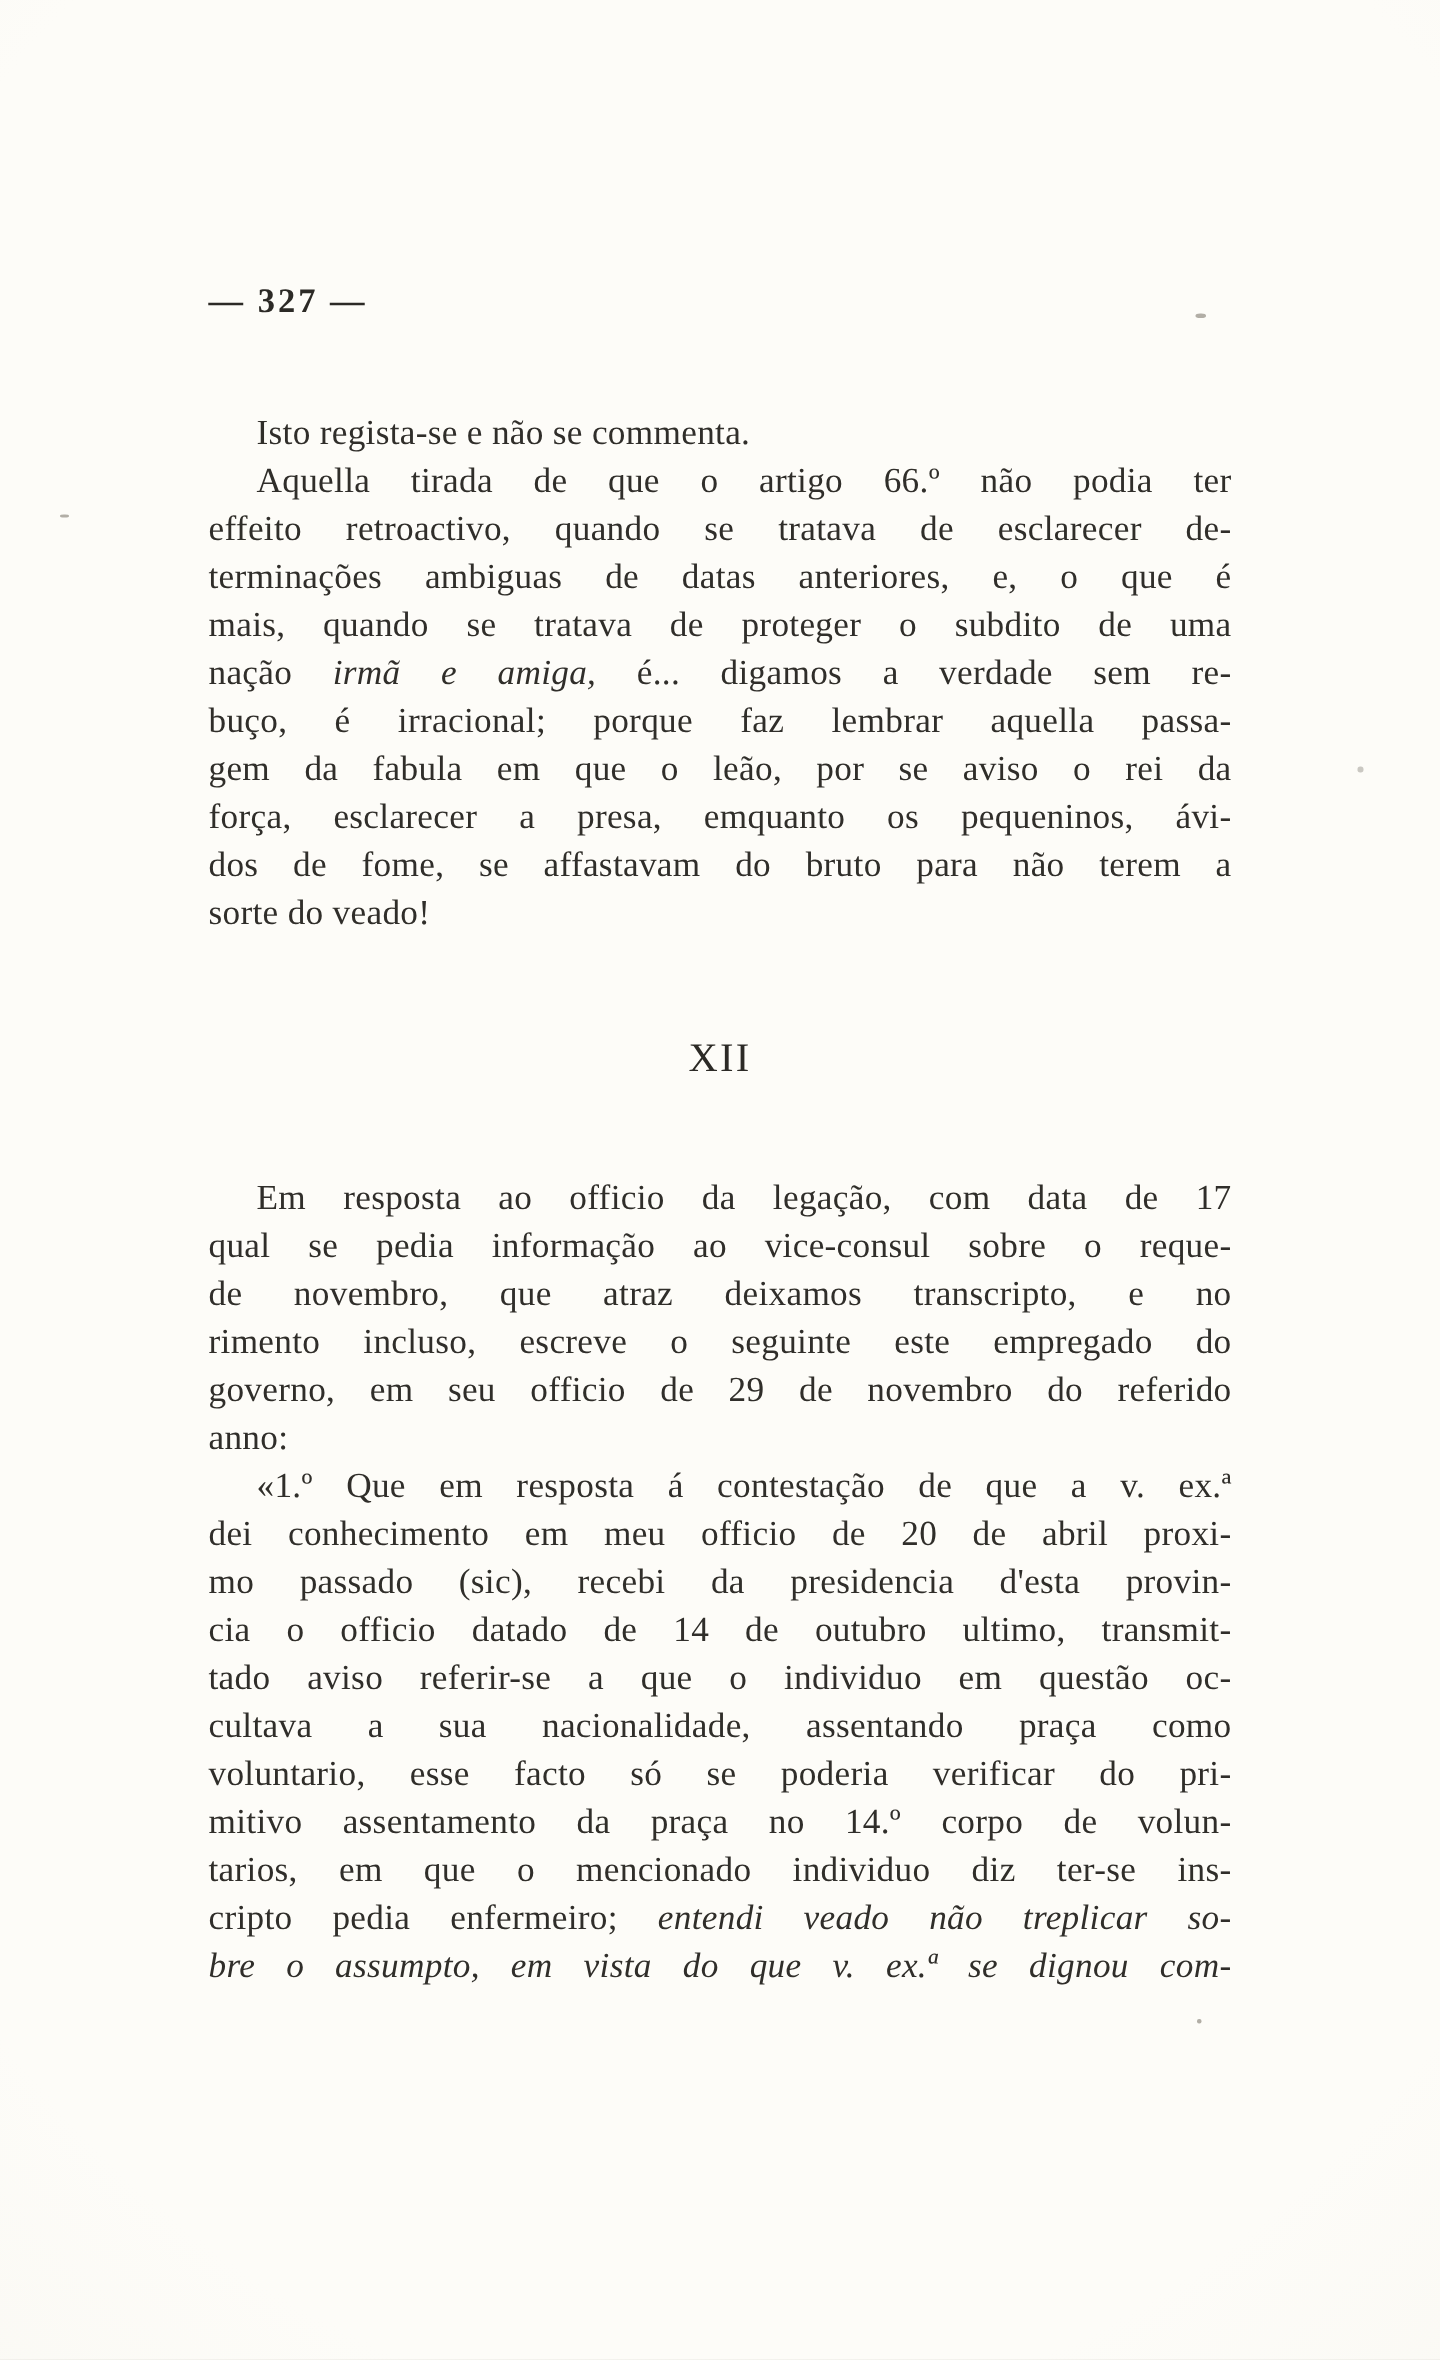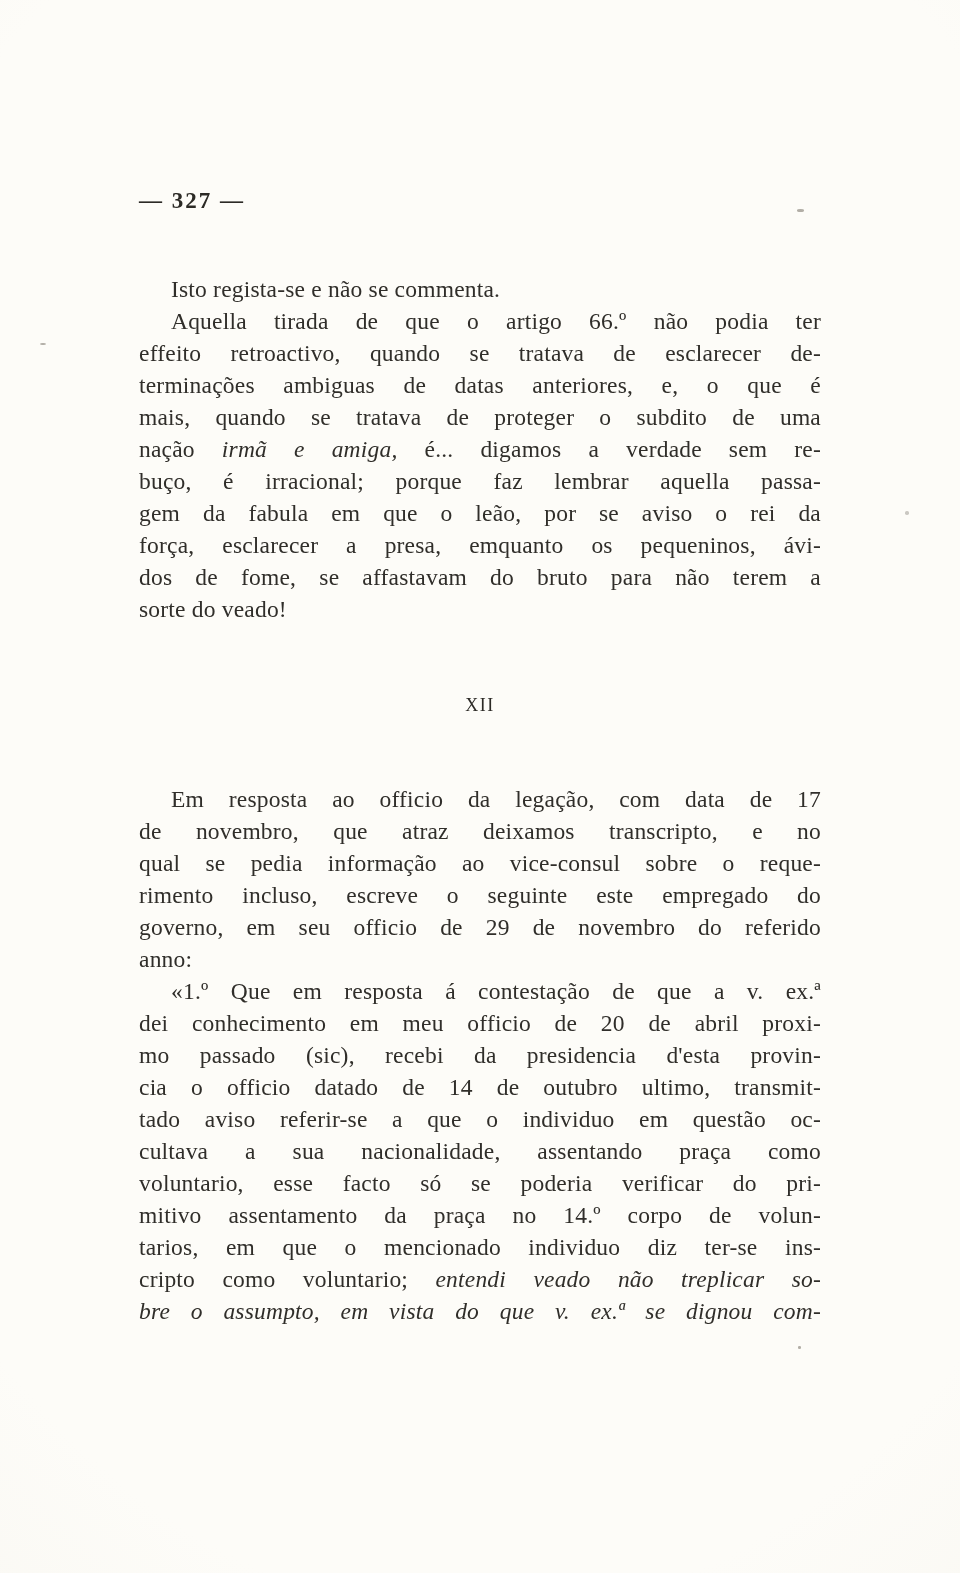--- a/index.html
+++ b/index.html
@@ -41,21 +41,21 @@
   .paragraph { margin: 0; }
   .line { white-space: normal; }
   .line.just {
     text-align: justify;
     text-align-last: justify;
   }
   .line.indent { text-indent: 32px; }
   .it { font-style: italic; }
   .section-heading {
     text-align: center;
-    font-size: 18px;
+    font-size: 27px;
     line-height: 36px;
     letter-spacing: 1.5px;
     margin: 62px 0 60px 0;
     color: #2c2a26;
   }
   .speck {
     position: absolute;
     background: #98948b;
     border-radius: 45%;
     opacity: 0.75;
@@ -83,37 +83,37 @@
         <div class="line just"><span>nação </span><span class="it">irmã e amiga,</span><span> é... digamos a verdade sem re-</span></div>
         <div class="line just"><span>buço, é irracional; porque faz lembrar aquella passa-</span></div>
         <div class="line just"><span>gem da fabula em que o leão, por se aviso o rei da</span></div>
         <div class="line just"><span>força, esclarecer a presa, emquanto os pequeninos, ávi-</span></div>
         <div class="line just"><span>dos de fome, se affastavam do bruto para não terem a</span></div>
         <div class="line"><span>sorte do veado!</span></div>
       </div>
       <div class="section-heading">XII</div>
       <div class="paragraph">
         <div class="line indent just"><span>Em resposta ao officio da legação, com data de 17</span></div>
+        <div class="line just"><span>qual se pedia informação ao vice-consul sobre o reque-</span></div>
         <div class="line just"><span>de novembro, que atraz deixamos transcripto, e no</span></div>
-        <div class="line just"><span>qual se pedia informação ao vice-consul sobre o reque-</span></div>
         <div class="line just"><span>rimento incluso, escreve o seguinte este empregado do</span></div>
         <div class="line just"><span>governo, em seu officio de 29 de novembro do referido</span></div>
         <div class="line"><span>anno:</span></div>
       </div>
       <div class="paragraph">
         <div class="line indent just"><span>«1.º Que em resposta á contestação de que a v. ex.ª</span></div>
         <div class="line just"><span>dei conhecimento em meu officio de 20 de abril proxi-</span></div>
         <div class="line just"><span>mo passado (sic), recebi da presidencia d'esta provin-</span></div>
         <div class="line just"><span>cia o officio datado de 14 de outubro ultimo, transmit-</span></div>
         <div class="line just"><span>tado aviso referir-se a que o individuo em questão oc-</span></div>
         <div class="line just"><span>cultava a sua nacionalidade, assentando praça como</span></div>
         <div class="line just"><span>voluntario, esse facto só se poderia verificar do pri-</span></div>
         <div class="line just"><span>mitivo assentamento da praça no 14.º corpo de volun-</span></div>
         <div class="line just"><span>tarios, em que o mencionado individuo diz ter-se ins-</span></div>
-        <div class="line just"><span>cripto como voluntario; </span><span class="it">entendi veado não treplicar so-</span></div>
+        <div class="line just"><span>cripto pedia enfermeiro; </span><span class="it">entendi veado não treplicar so-</span></div>
         <div class="line just"><span class="it">bre o assumpto, em vista do que v. ex.ª se dignou com-</span></div>
       </div>
     </div>
 
   <div class="speck speck-1"></div>
   <div class="speck speck-2"></div>
   <div class="speck speck-3"></div>
   <div class="speck speck-4"></div>
 </div>
 

